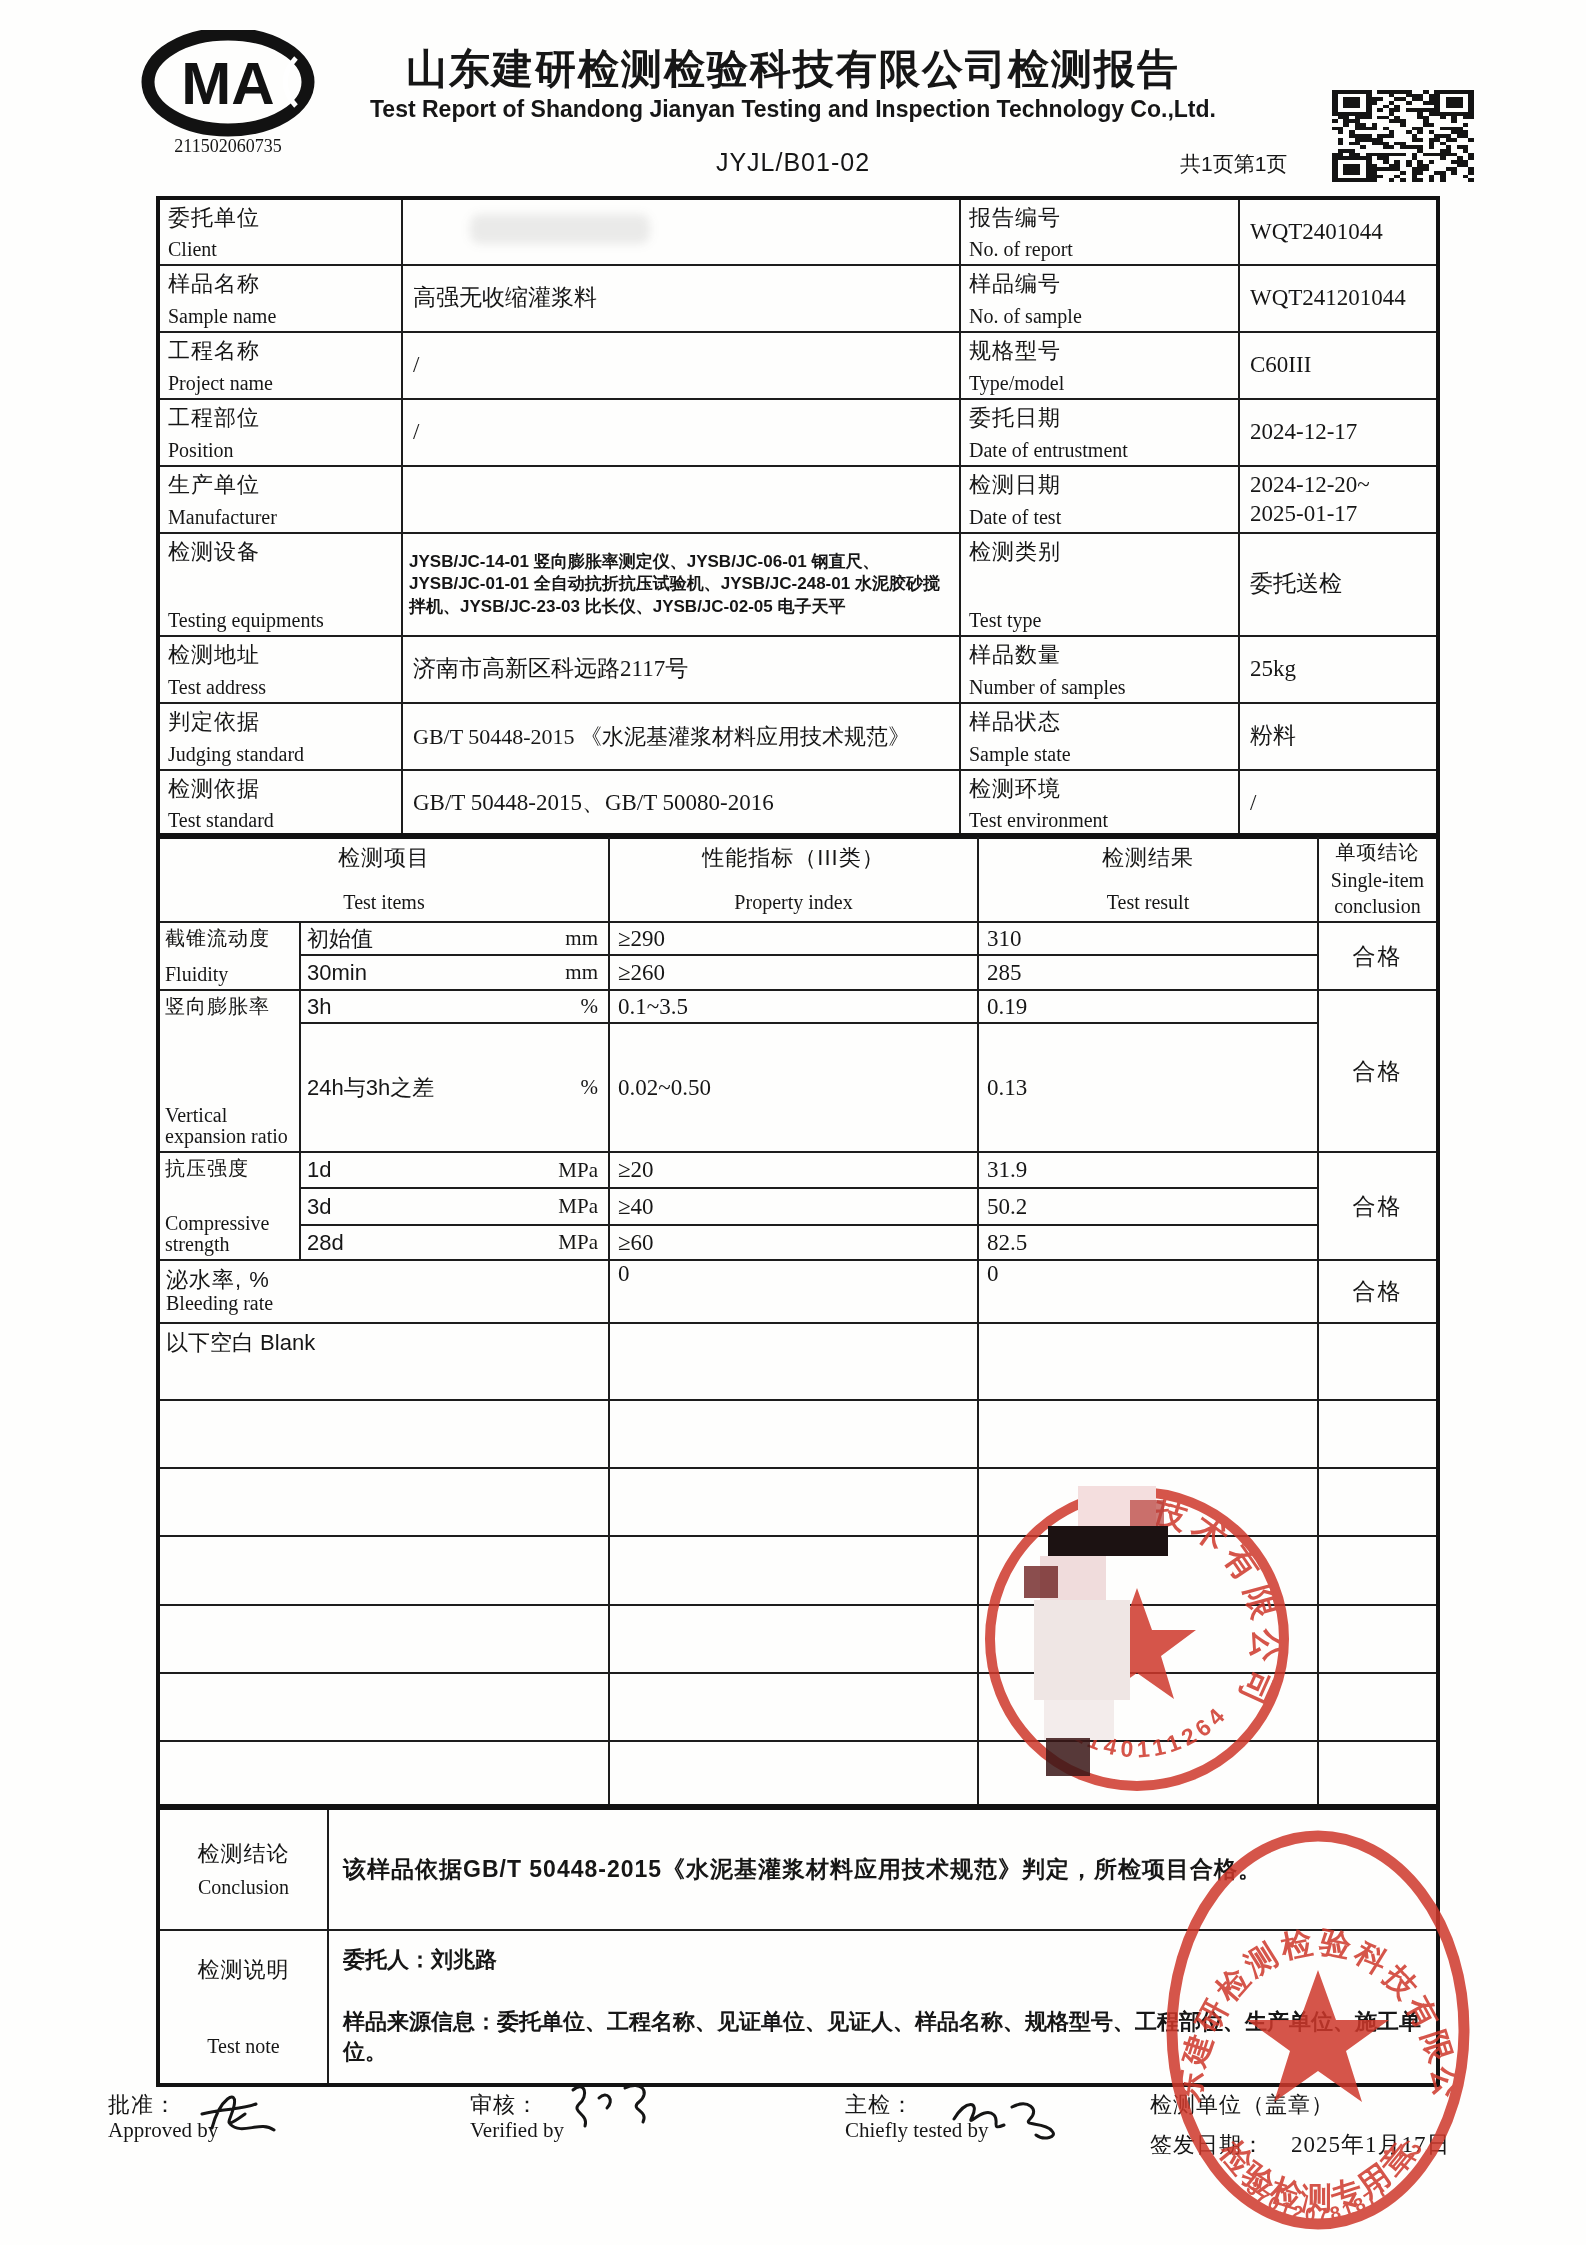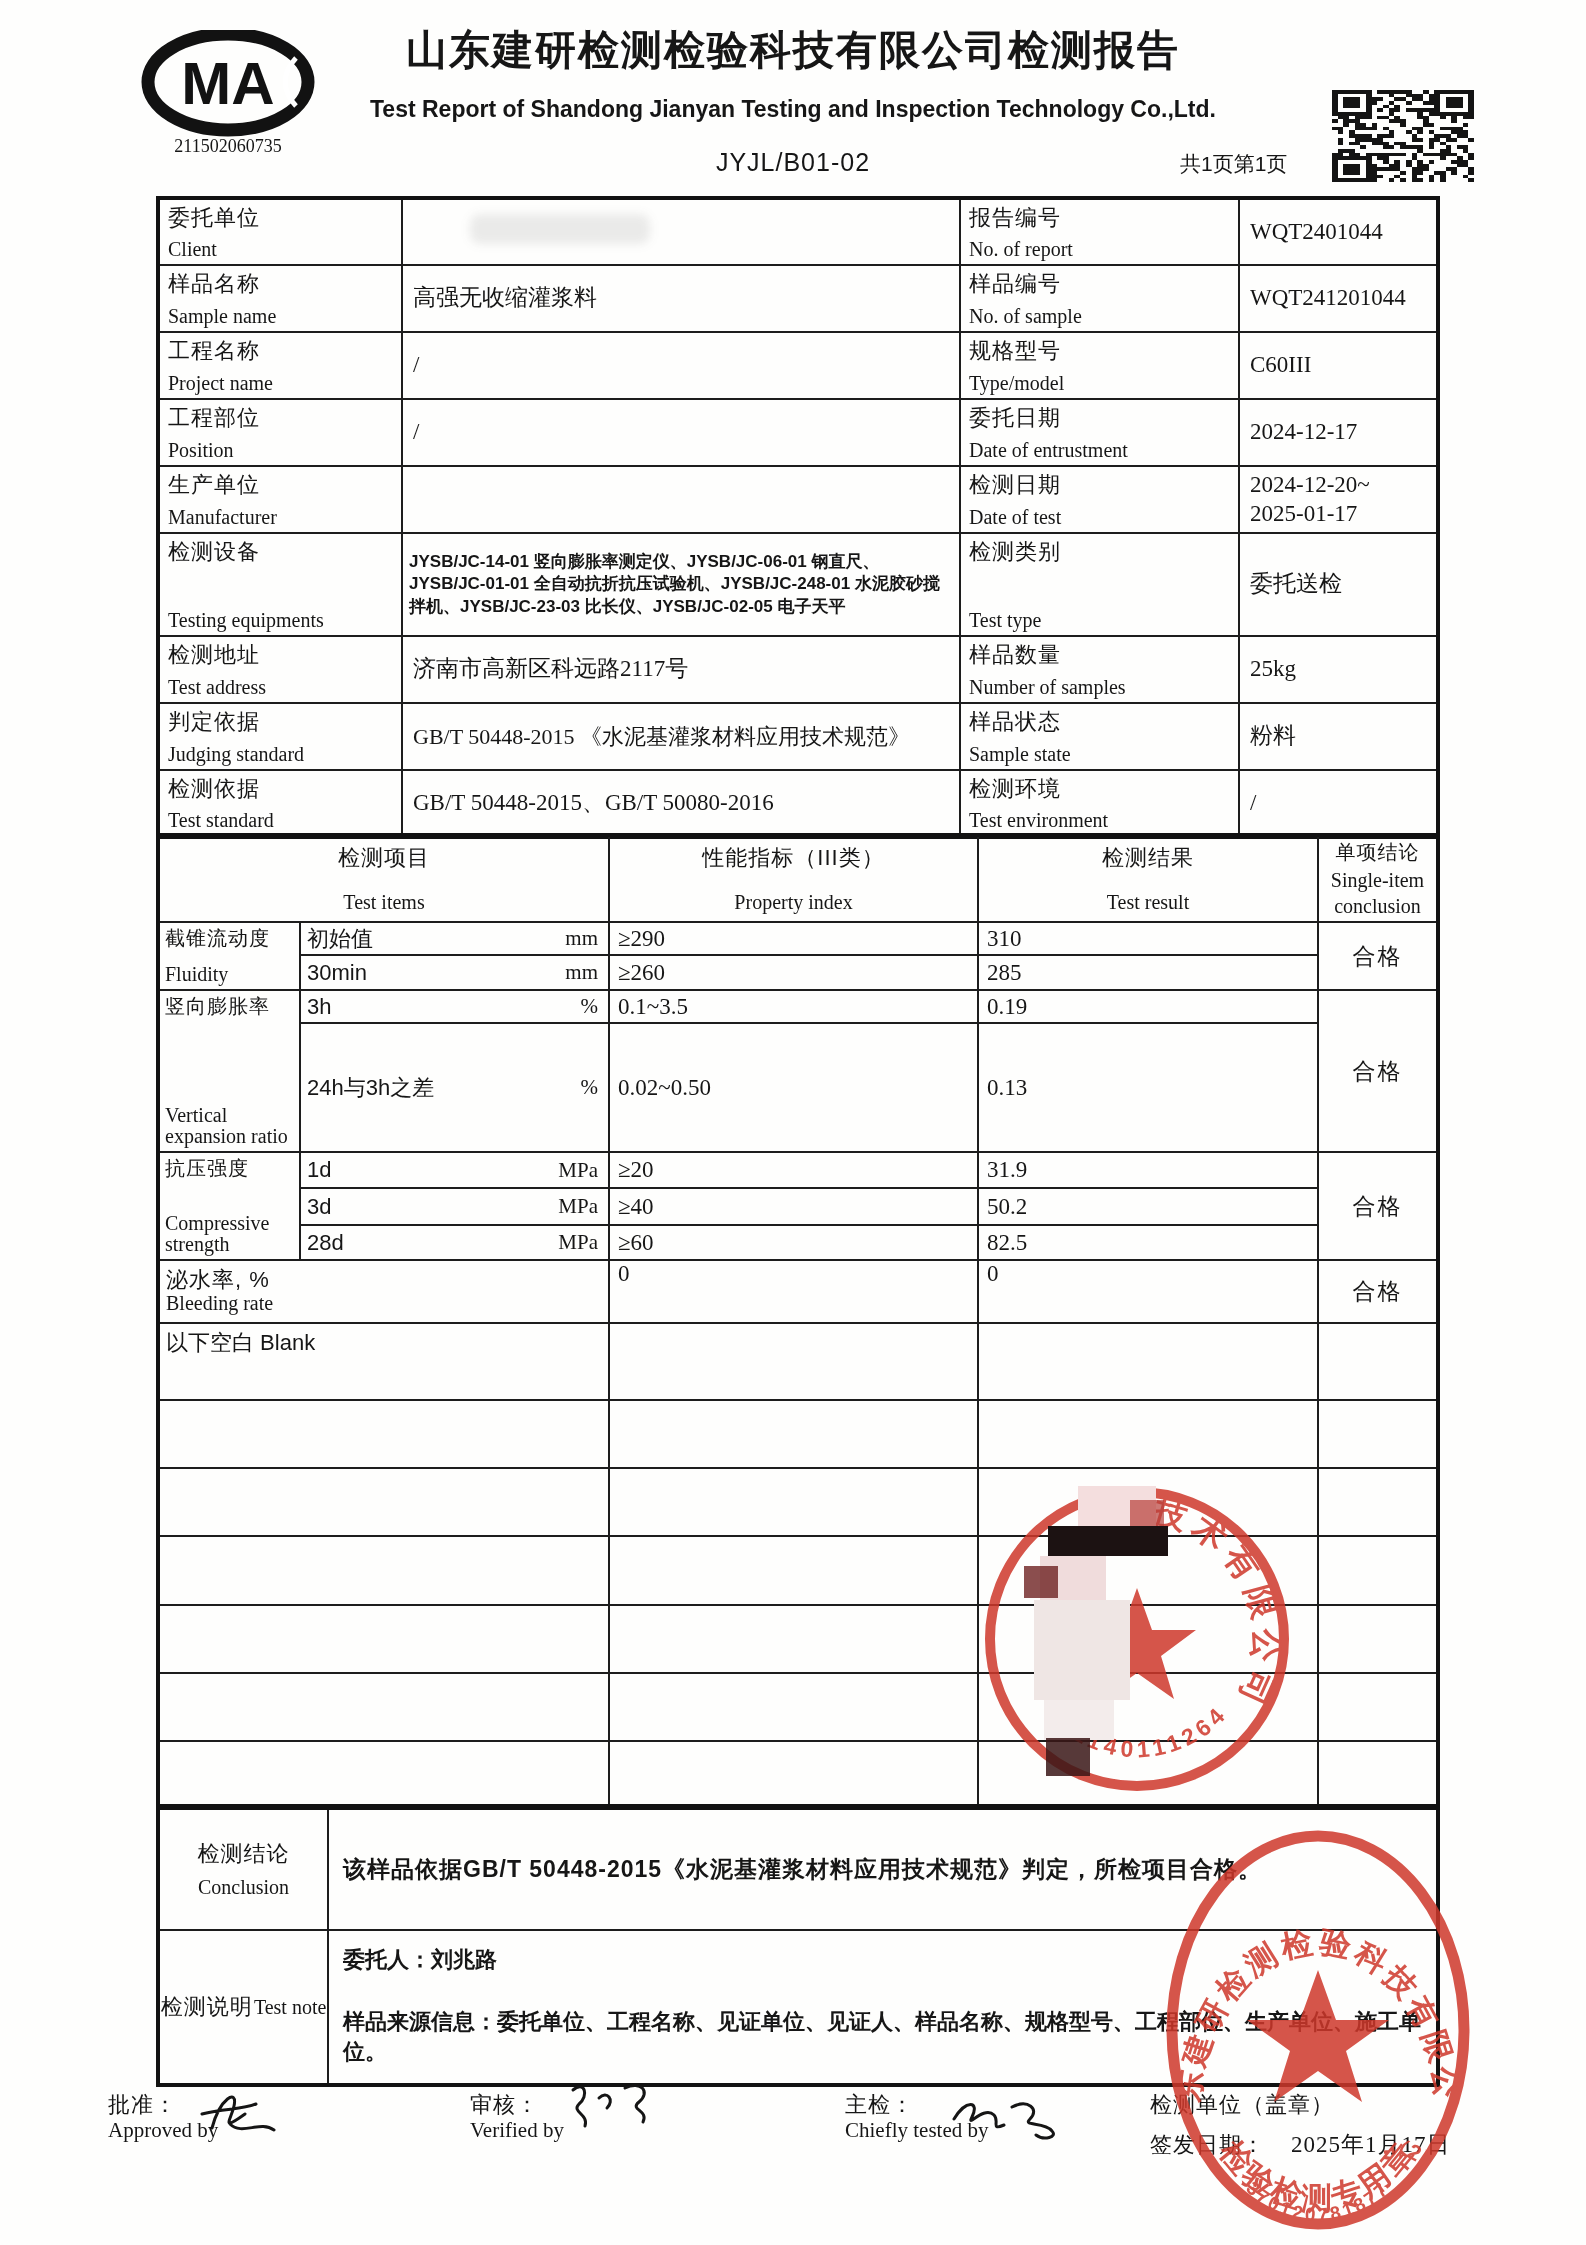--- a/index.html
+++ b/index.html
@@ -1,21 +1,21 @@
 <!DOCTYPE html>
 <html><head>
 <meta charset="utf-8">
 <style>
   html,body{margin:0;padding:0;background:#ffffff;}
   .page{position:relative;width:1586px;height:2245px;background:#fefefdff;font-family:"Liberation Sans",sans-serif;color:#161616;overflow:hidden;}
 
   
   .cma{position:absolute;left:138px;top:30px;width:180px;height:108px;}
   .cma-num{position:absolute;left:128px;top:136px;width:200px;text-align:center;font-size:18px;font-family:"Liberation Serif",serif;letter-spacing:0px;}
-  .title-cn{position:absolute;left:250px;top:23px;width:1086px;text-align:center;font-size:41px;font-weight:bold;letter-spacing:2px;}
+  .title-cn{position:absolute;left:250px;top:42px;width:1086px;text-align:center;font-size:41px;font-weight:bold;letter-spacing:2px;}
   .title-en{position:absolute;left:200px;top:96px;width:1186px;text-align:center;font-size:23px;font-weight:bold;}
   .doc-code{position:absolute;left:400px;top:148px;width:786px;text-align:center;font-size:25px;letter-spacing:1px;}
   .page-info{position:absolute;left:1180px;top:150px;width:140px;font-size:21px;}
   .qr{position:absolute;left:1332px;top:90px;width:142px;height:92px;display:grid;grid-template-columns:repeat(25,1fr);grid-template-rows:repeat(25,1fr);}
   .qr i{display:block;}
   .qr i.d{background:#141414;}
 
   
   table.tbl{position:absolute;left:156px;width:1280px;border-collapse:collapse;table-layout:fixed;border:4px solid #121212;}
   table.tbl td{border:2px solid #1d1d1d;padding:0;vertical-align:middle;overflow:hidden;box-sizing:border-box;}
@@ -25,21 +25,21 @@
   .val{font-family:"Liberation Serif",serif;font-size:23px;padding:2px 4px 2px 10px;line-height:1.25;}
   .val.small{font-size:17px;font-weight:bold;padding-left:6px;line-height:1.3;font-family:"Liberation Sans",sans-serif;}
   .hdrc{display:flex;flex-direction:column;justify-content:space-between;align-items:center;height:100%;box-sizing:border-box;padding:8px 2px;text-align:center;}
   .item-cell{display:flex;justify-content:space-between;align-items:center;padding:0 10px 0 6px;font-size:22px;}
   .item-cell .unit{font-family:"Liberation Serif",serif;font-size:21px;}
   .num{font-family:"Liberation Serif",serif;font-size:23px;padding-left:8px;}
   .ok{text-align:center;font-size:23px;letter-spacing:2px;}
   .catcell{display:flex;flex-direction:column;justify-content:space-between;height:100%;box-sizing:border-box;padding:4px 2px 4px 5px;}
 
   .cl-label{display:flex;flex-direction:column;justify-content:center;align-items:center;gap:10px;height:100%;text-align:center;}
-  .note-label{display:flex;flex-direction:row;justify-content:space-around;align-items:center;height:100%;text-align:center;}
+  .note-label{display:flex;flex-direction:column;justify-content:space-around;align-items:center;height:100%;text-align:center;}
   .cl-text{display:flex;align-items:center;height:100%;padding:0 14px;font-size:23px;font-weight:bold;letter-spacing:1px;}
   .note-body{display:flex;flex-direction:column;justify-content:space-between;height:100%;box-sizing:border-box;padding:14px 14px 16px 14px;font-size:22px;font-weight:bold;}
 
   
   .foot{position:absolute;top:2092px;font-size:22px;}
   .foot .en{font-size:21px;margin-top:2px;}
   .sig{position:absolute;}
   .unit-block{position:absolute;left:1150px;top:2092px;font-size:22px;}
   .unit-block .line2{margin-top:15px;text-align:center;}
   .issue-date{font-family:"Liberation Serif",serif;font-size:23px;margin-left:26px;}

